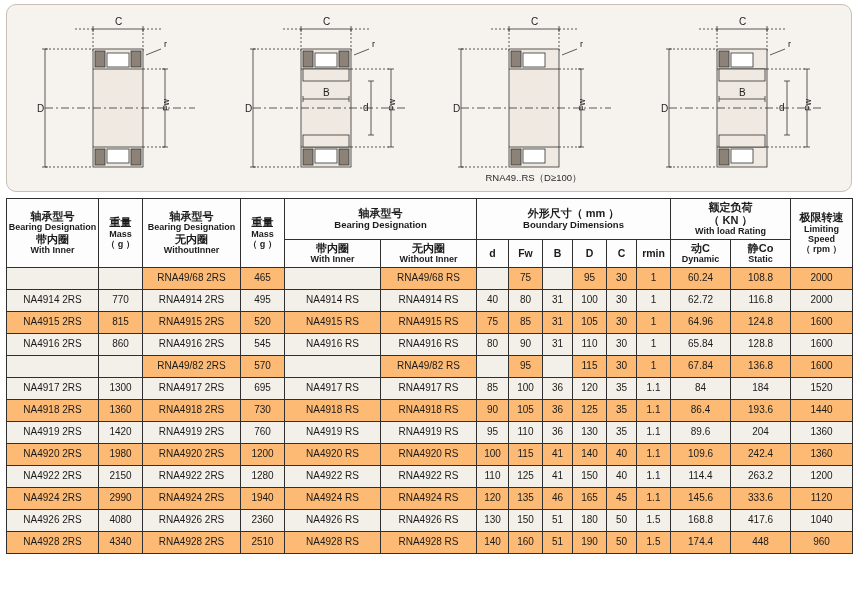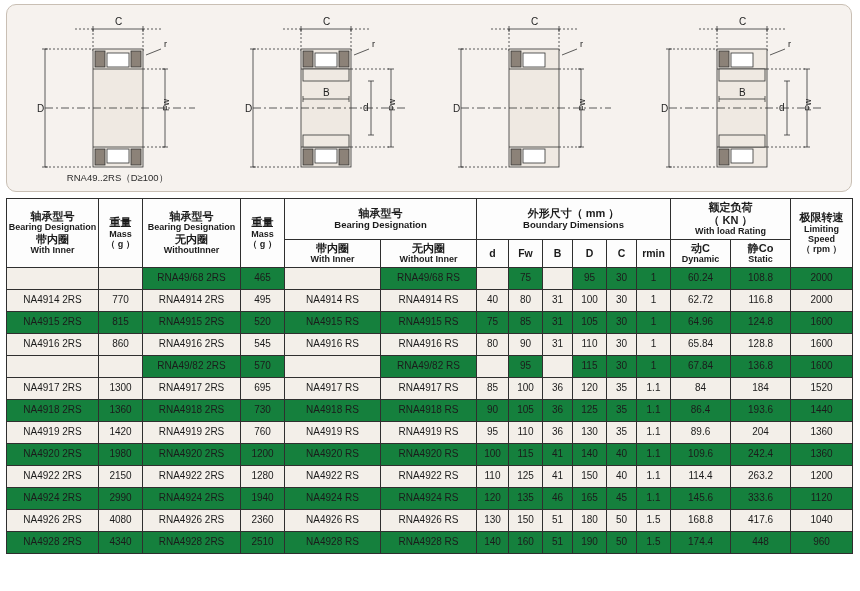--- a/index.html
+++ b/index.html
@@ -29,21 +29,21 @@
   }
   .fig svg{display:block;}
 
   
   .tbl-wrap{
     position:absolute;left:6px;top:198px;width:846px;
   }
   table.spec{
     border-collapse:collapse;
     width:846px;
-    background:#15803d;
+    background:#fdba74;
     table-layout:fixed;
   }
   table.spec th, table.spec td{
     border:1px solid #2f2f2f;
     font-size:10px;
     text-align:center;
     vertical-align:middle;
     padding:1px 1px;
     line-height:1.15;
   }
@@ -120,21 +120,20 @@
           <line x1="128" y1="58" x2="150" y2="58" stroke-dasharray="2,2"></line>
           <line x1="128" y1="136" x2="150" y2="136" stroke-dasharray="2,2"></line>
 
           <line x1="131" y1="44" x2="146" y2="38"></line>
         </g>
         <text x="22" y="101" font-size="10" font-family="Liberation Sans, sans-serif" fill="#222">D</text>
         <text x="100" y="14" font-size="10" font-family="Liberation Sans, sans-serif" fill="#222">C</text>
         <text x="149" y="36" font-size="9" font-family="Liberation Sans, sans-serif" fill="#222">r</text>
         <text x="154" y="100" font-size="9" font-family="Liberation Sans, sans-serif" fill="#222" transform="rotate(-90 154 100)">Fw</text>
       </svg>
-      <div class="fig-caption">RNA49..2RS（D≥100）</div>
     </div>
 
     <div class="fig" style="left:216px;">
       <svg width="205" height="170" viewBox="0 0 205 170">
         <g stroke="#333" fill="none" stroke-width="0.8">
           <line x1="78" y1="18" x2="128" y2="18"></line>
           <path d="M78 15 L78 21 M128 15 L128 21"></path>
           <line x1="78" y1="18" x2="60" y2="18" stroke-dasharray="2,2"></line>
           <line x1="128" y1="18" x2="146" y2="18" stroke-dasharray="2,2"></line>
           <line x1="78" y1="18" x2="78" y2="40" stroke-dasharray="2,2"></line>
@@ -203,20 +202,21 @@
           <path d="M147 58 L153 58 M147 136 L153 136"></path>
           <line x1="128" y1="58" x2="150" y2="58" stroke-dasharray="2,2"></line>
           <line x1="128" y1="136" x2="150" y2="136" stroke-dasharray="2,2"></line>
           <line x1="131" y1="44" x2="146" y2="38"></line>
         </g>
         <text x="22" y="101" font-size="10" font-family="Liberation Sans, sans-serif" fill="#222">D</text>
         <text x="100" y="14" font-size="10" font-family="Liberation Sans, sans-serif" fill="#222">C</text>
         <text x="149" y="36" font-size="9" font-family="Liberation Sans, sans-serif" fill="#222">r</text>
         <text x="154" y="100" font-size="9" font-family="Liberation Sans, sans-serif" fill="#222" transform="rotate(-90 154 100)">Fw</text>
       </svg>
+      <div class="fig-caption">RNA49..RS（D≥100）</div>
     </div>
 
     <div class="fig" style="left:632px;">
       <svg width="205" height="170" viewBox="0 0 205 170">
         <g stroke="#333" fill="none" stroke-width="0.8">
           <line x1="78" y1="18" x2="128" y2="18"></line>
           <path d="M78 15 L78 21 M128 15 L128 21"></path>
           <line x1="78" y1="18" x2="60" y2="18" stroke-dasharray="2,2"></line>
           <line x1="128" y1="18" x2="146" y2="18" stroke-dasharray="2,2"></line>
           <line x1="78" y1="18" x2="78" y2="40" stroke-dasharray="2,2"></line>

